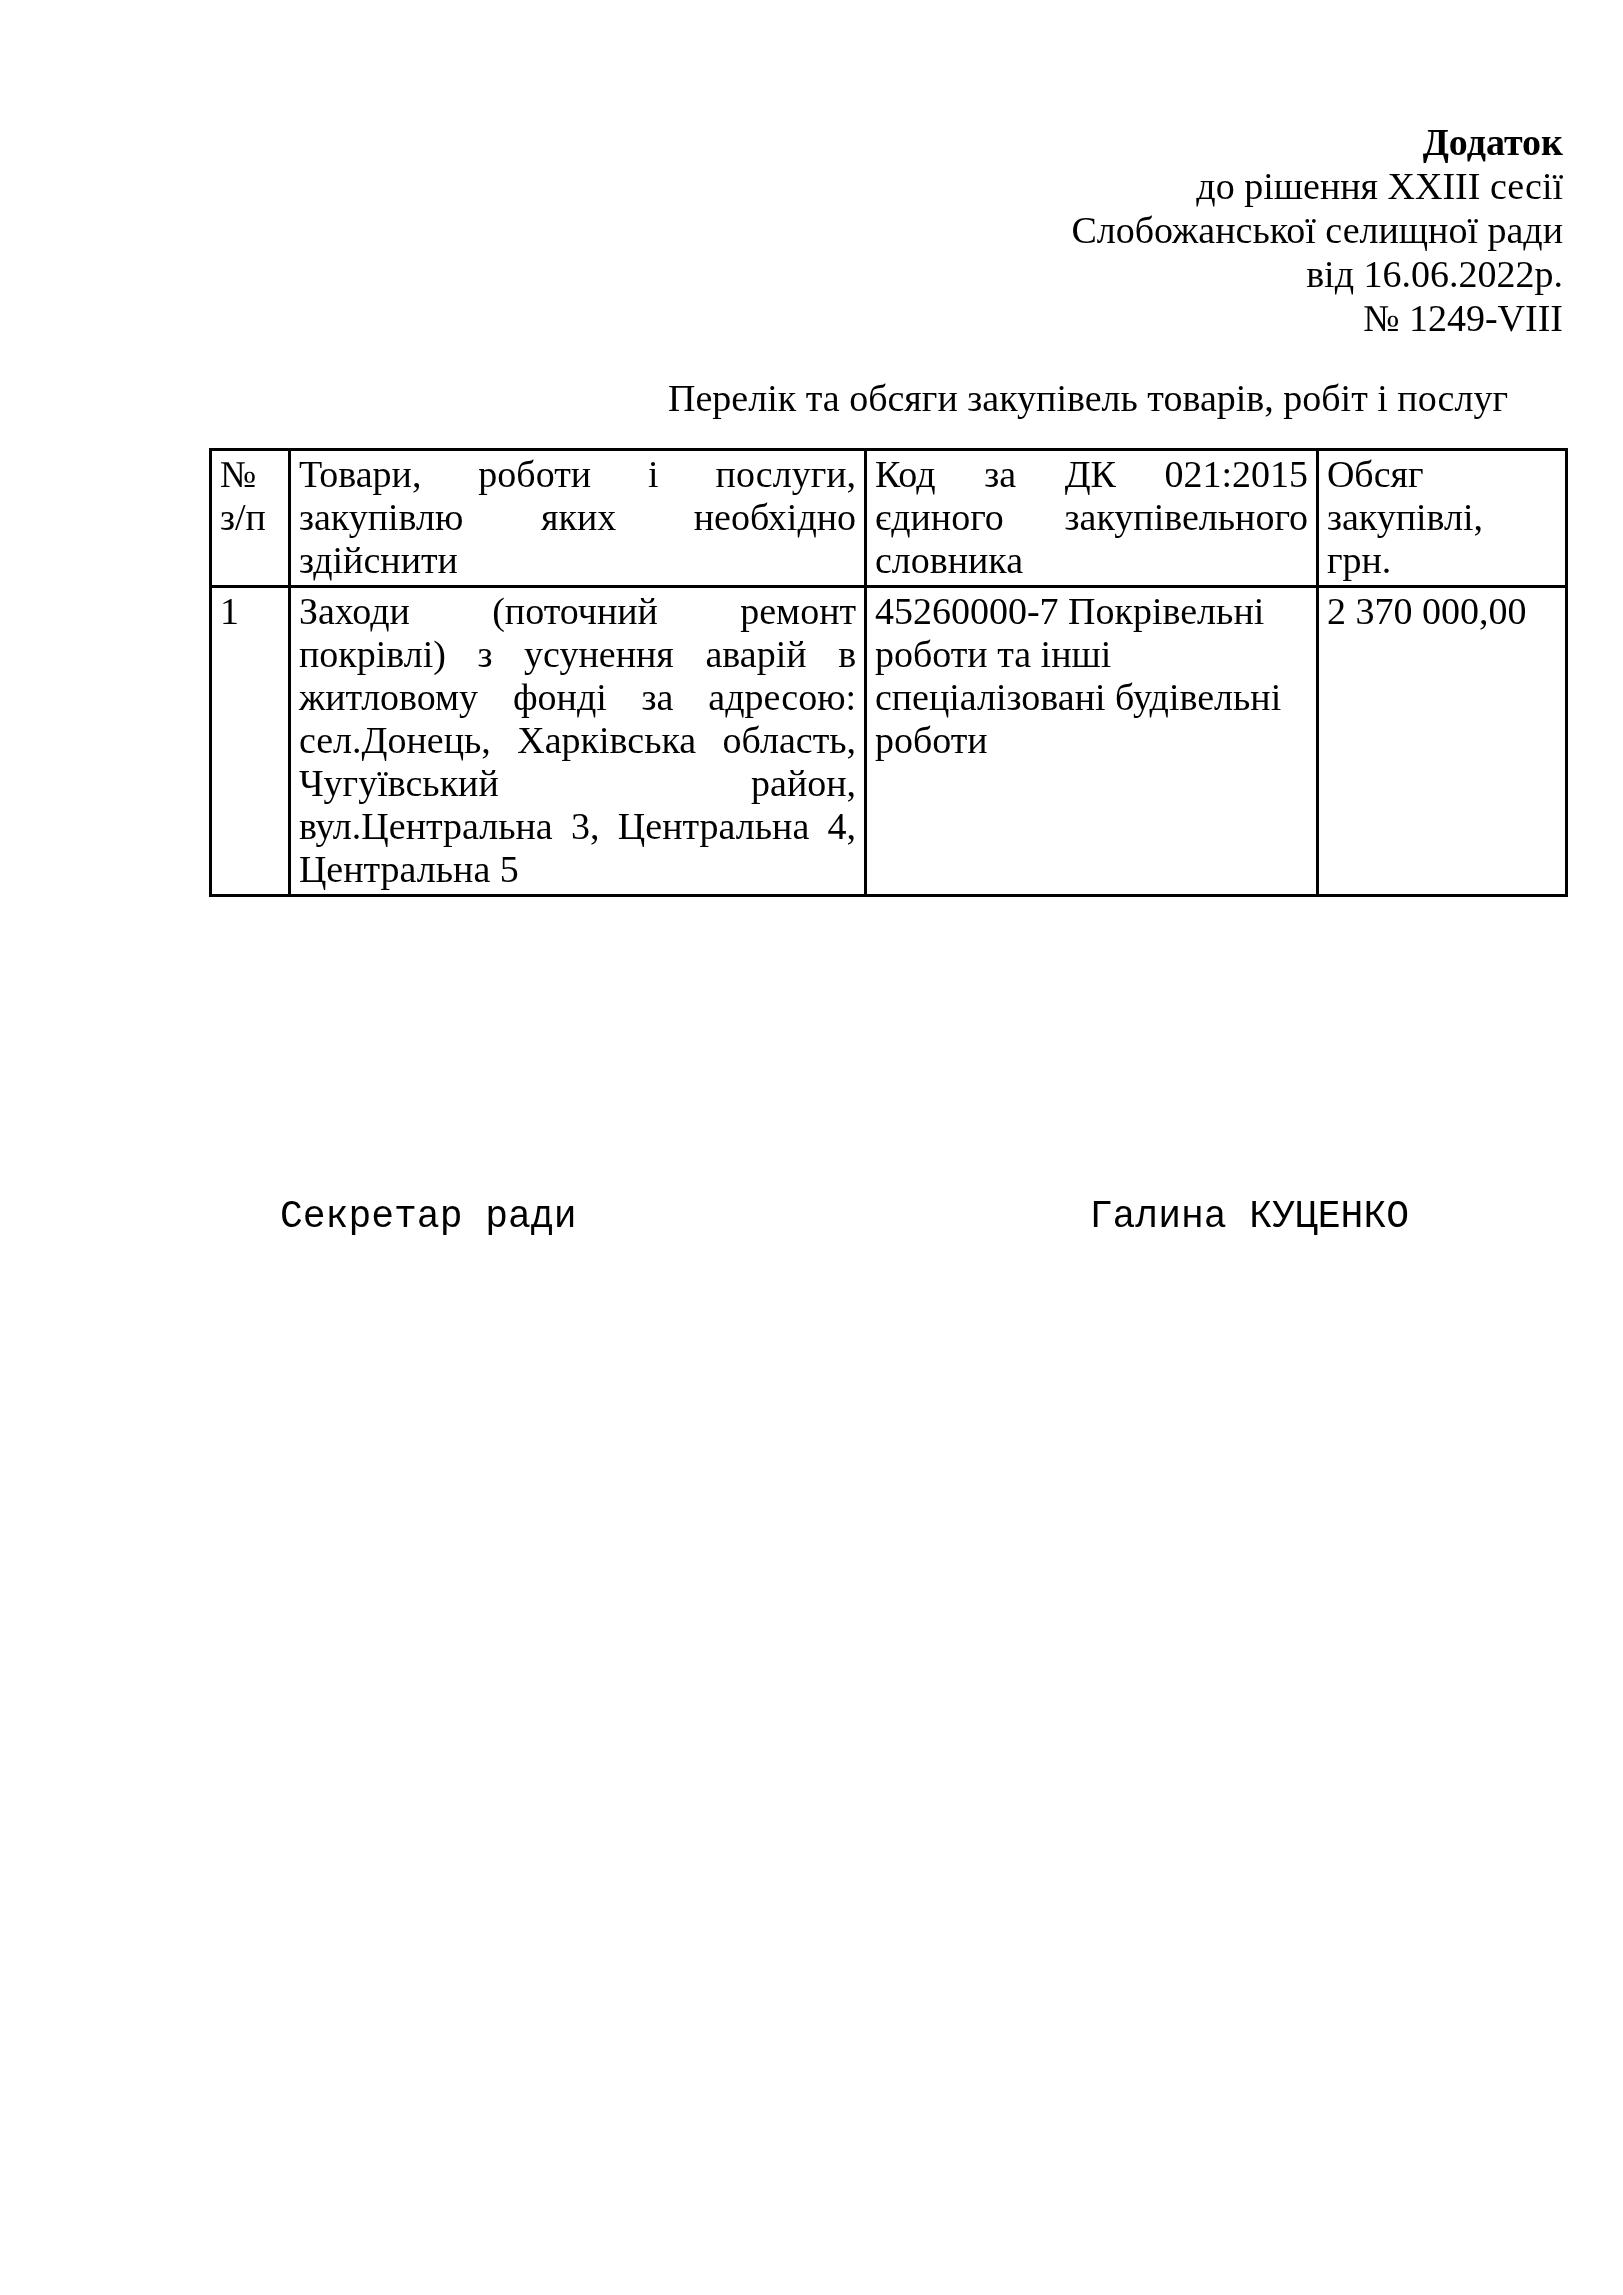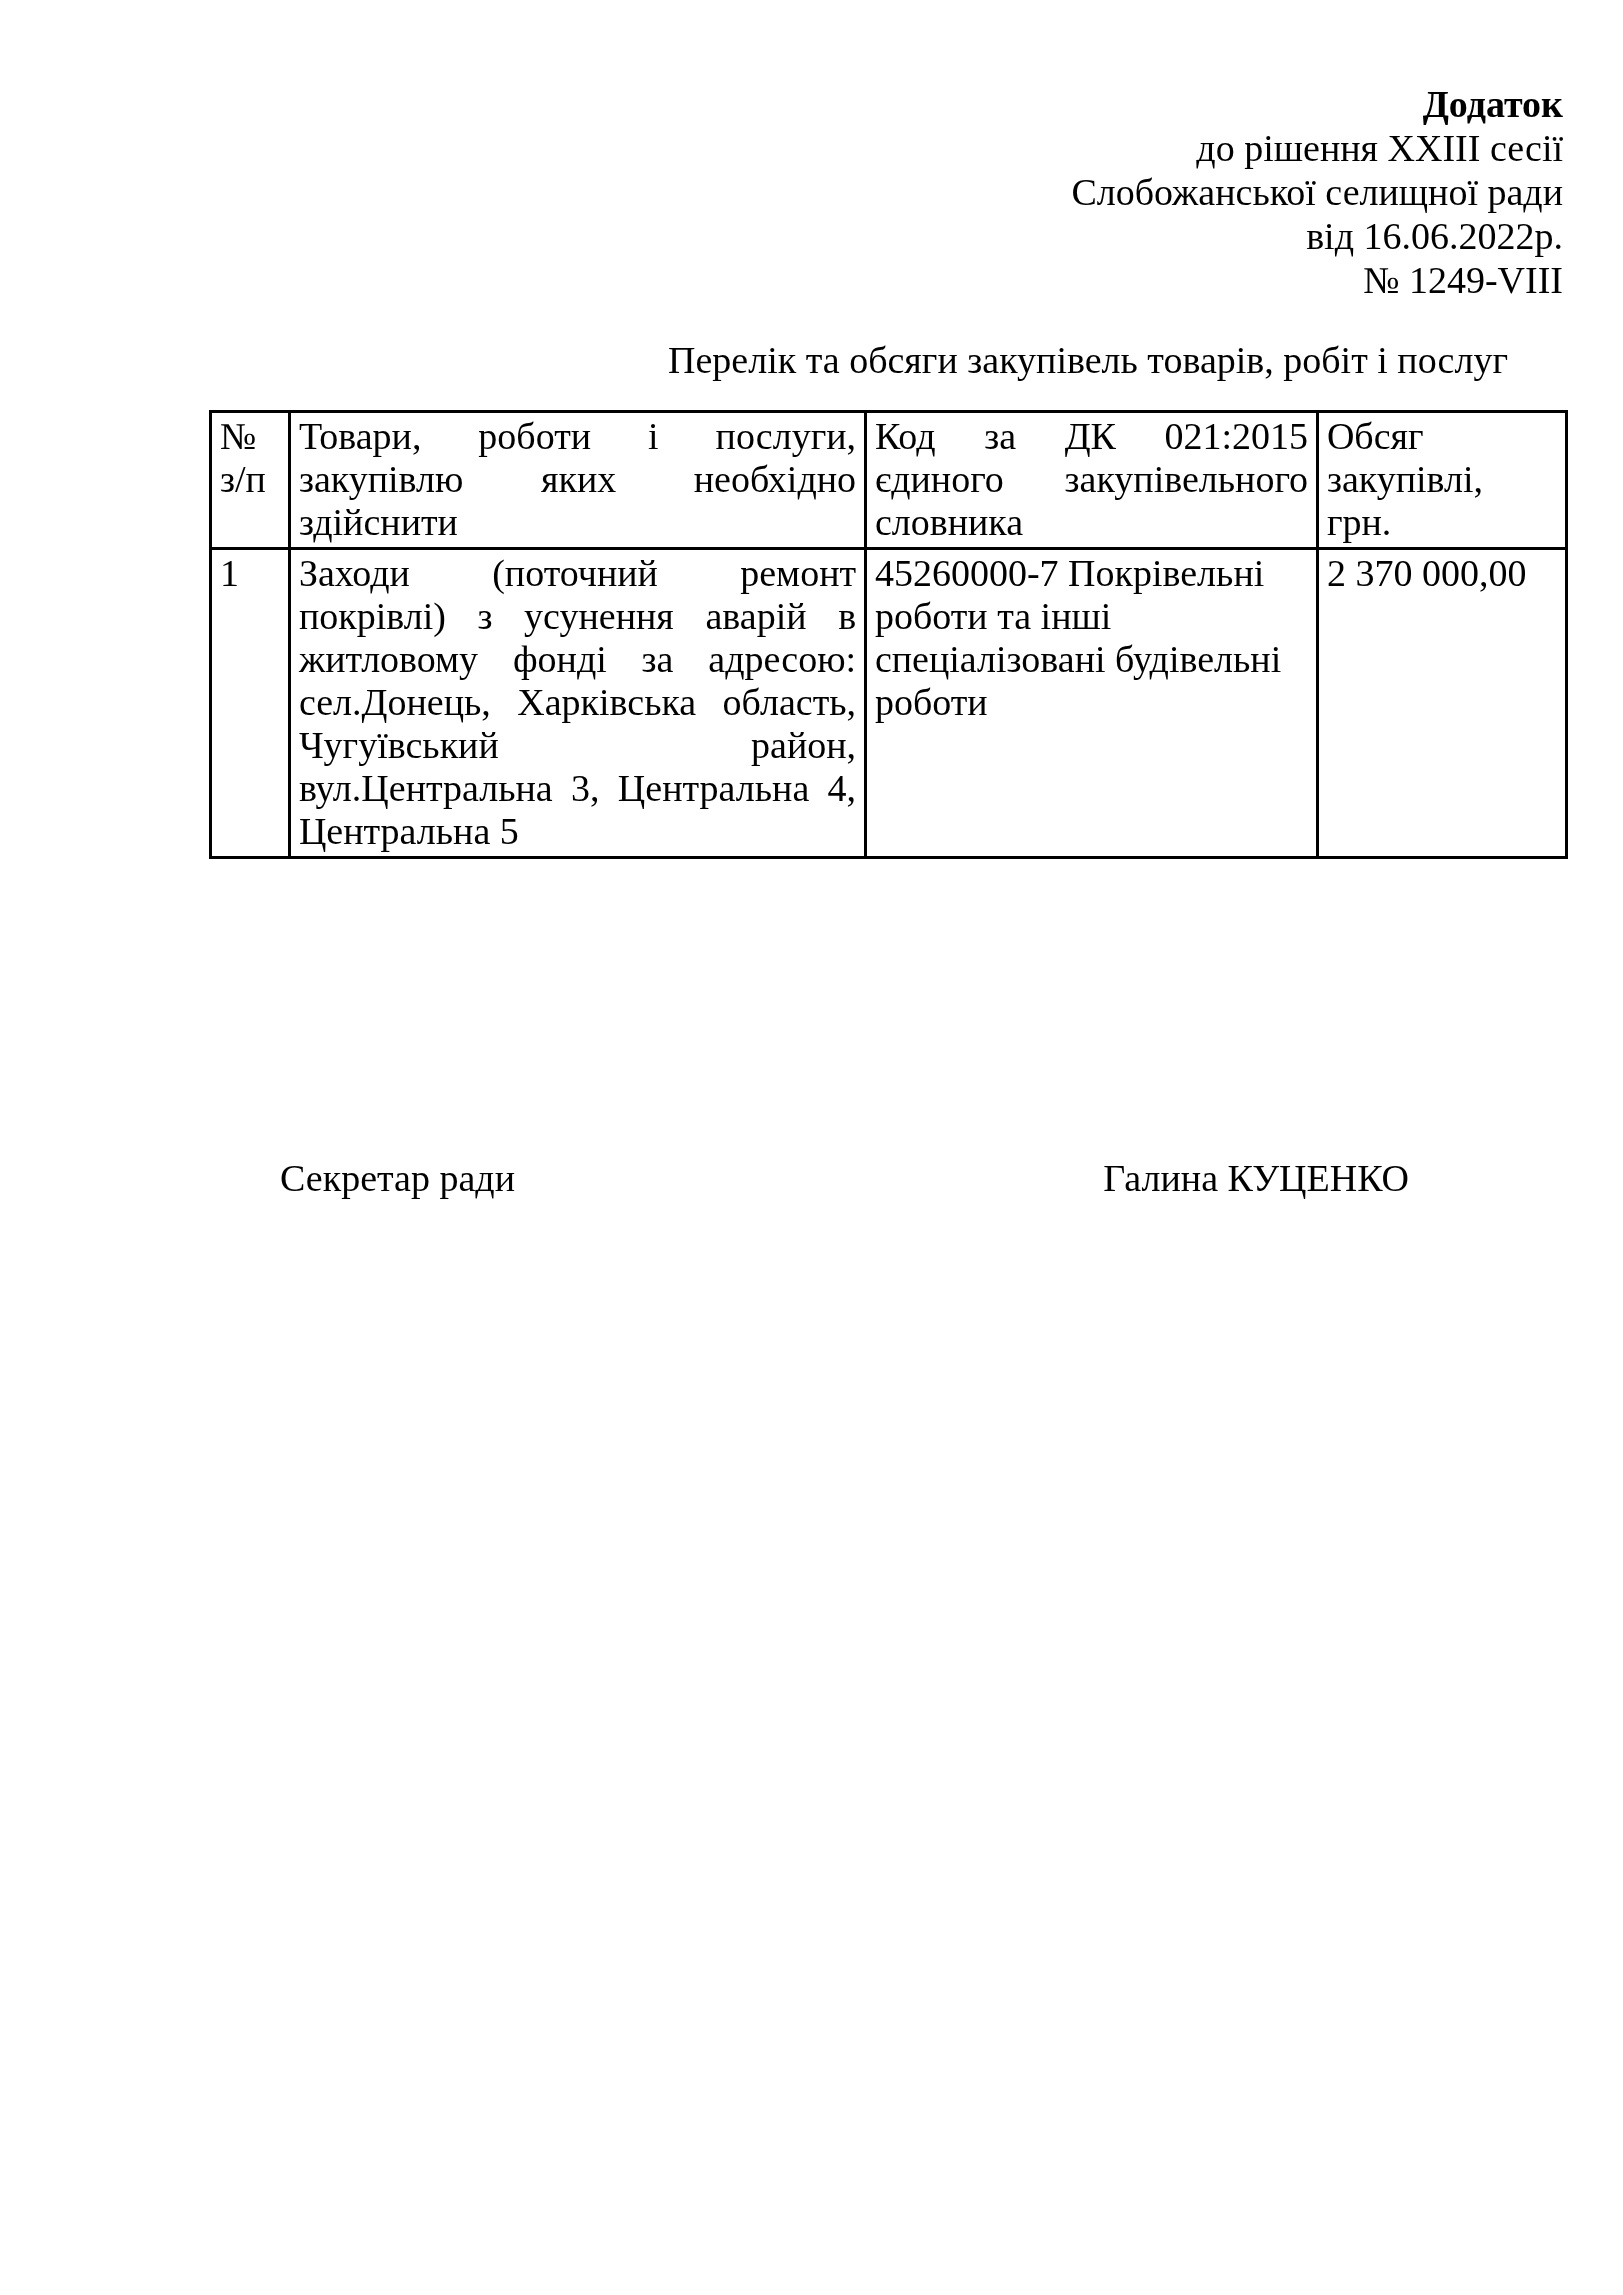--- a/index.html
+++ b/index.html
@@ -13,21 +13,21 @@
     color: #000000;
     font-family: "Liberation Serif", "DejaVu Serif", serif;
     font-size: 38px;
     position: relative;
     overflow: hidden;
   }
   .page {
     box-sizing: border-box;
     width: 1623px;
     height: 1862px;
-    padding: 82px 60px 0 209px;
+    padding: 120px 60px 0 209px;
     background: #ffffff;
   }
   
   .appendix {
     text-align: right;
     line-height: 44px;
   }
   .appendix .bold {
     font-weight: bold;
   }
@@ -58,20 +58,21 @@
   .cell-line { text-align: left; }
   .jl {
     text-align: justify;
     text-align-last: justify;
   }
   
   .signature {
     display: flex;
     margin-top: 298px;
     line-height: 43px;
+    font-family: Liberation Mono, monospace;
   }
   .sig-position { margin-left: 71px; }
   .sig-name { margin-left: auto; margin-right: 154px; }
 </style>
 </head>
 <body>
 
 <div class="page">
 
   <div class="appendix">

